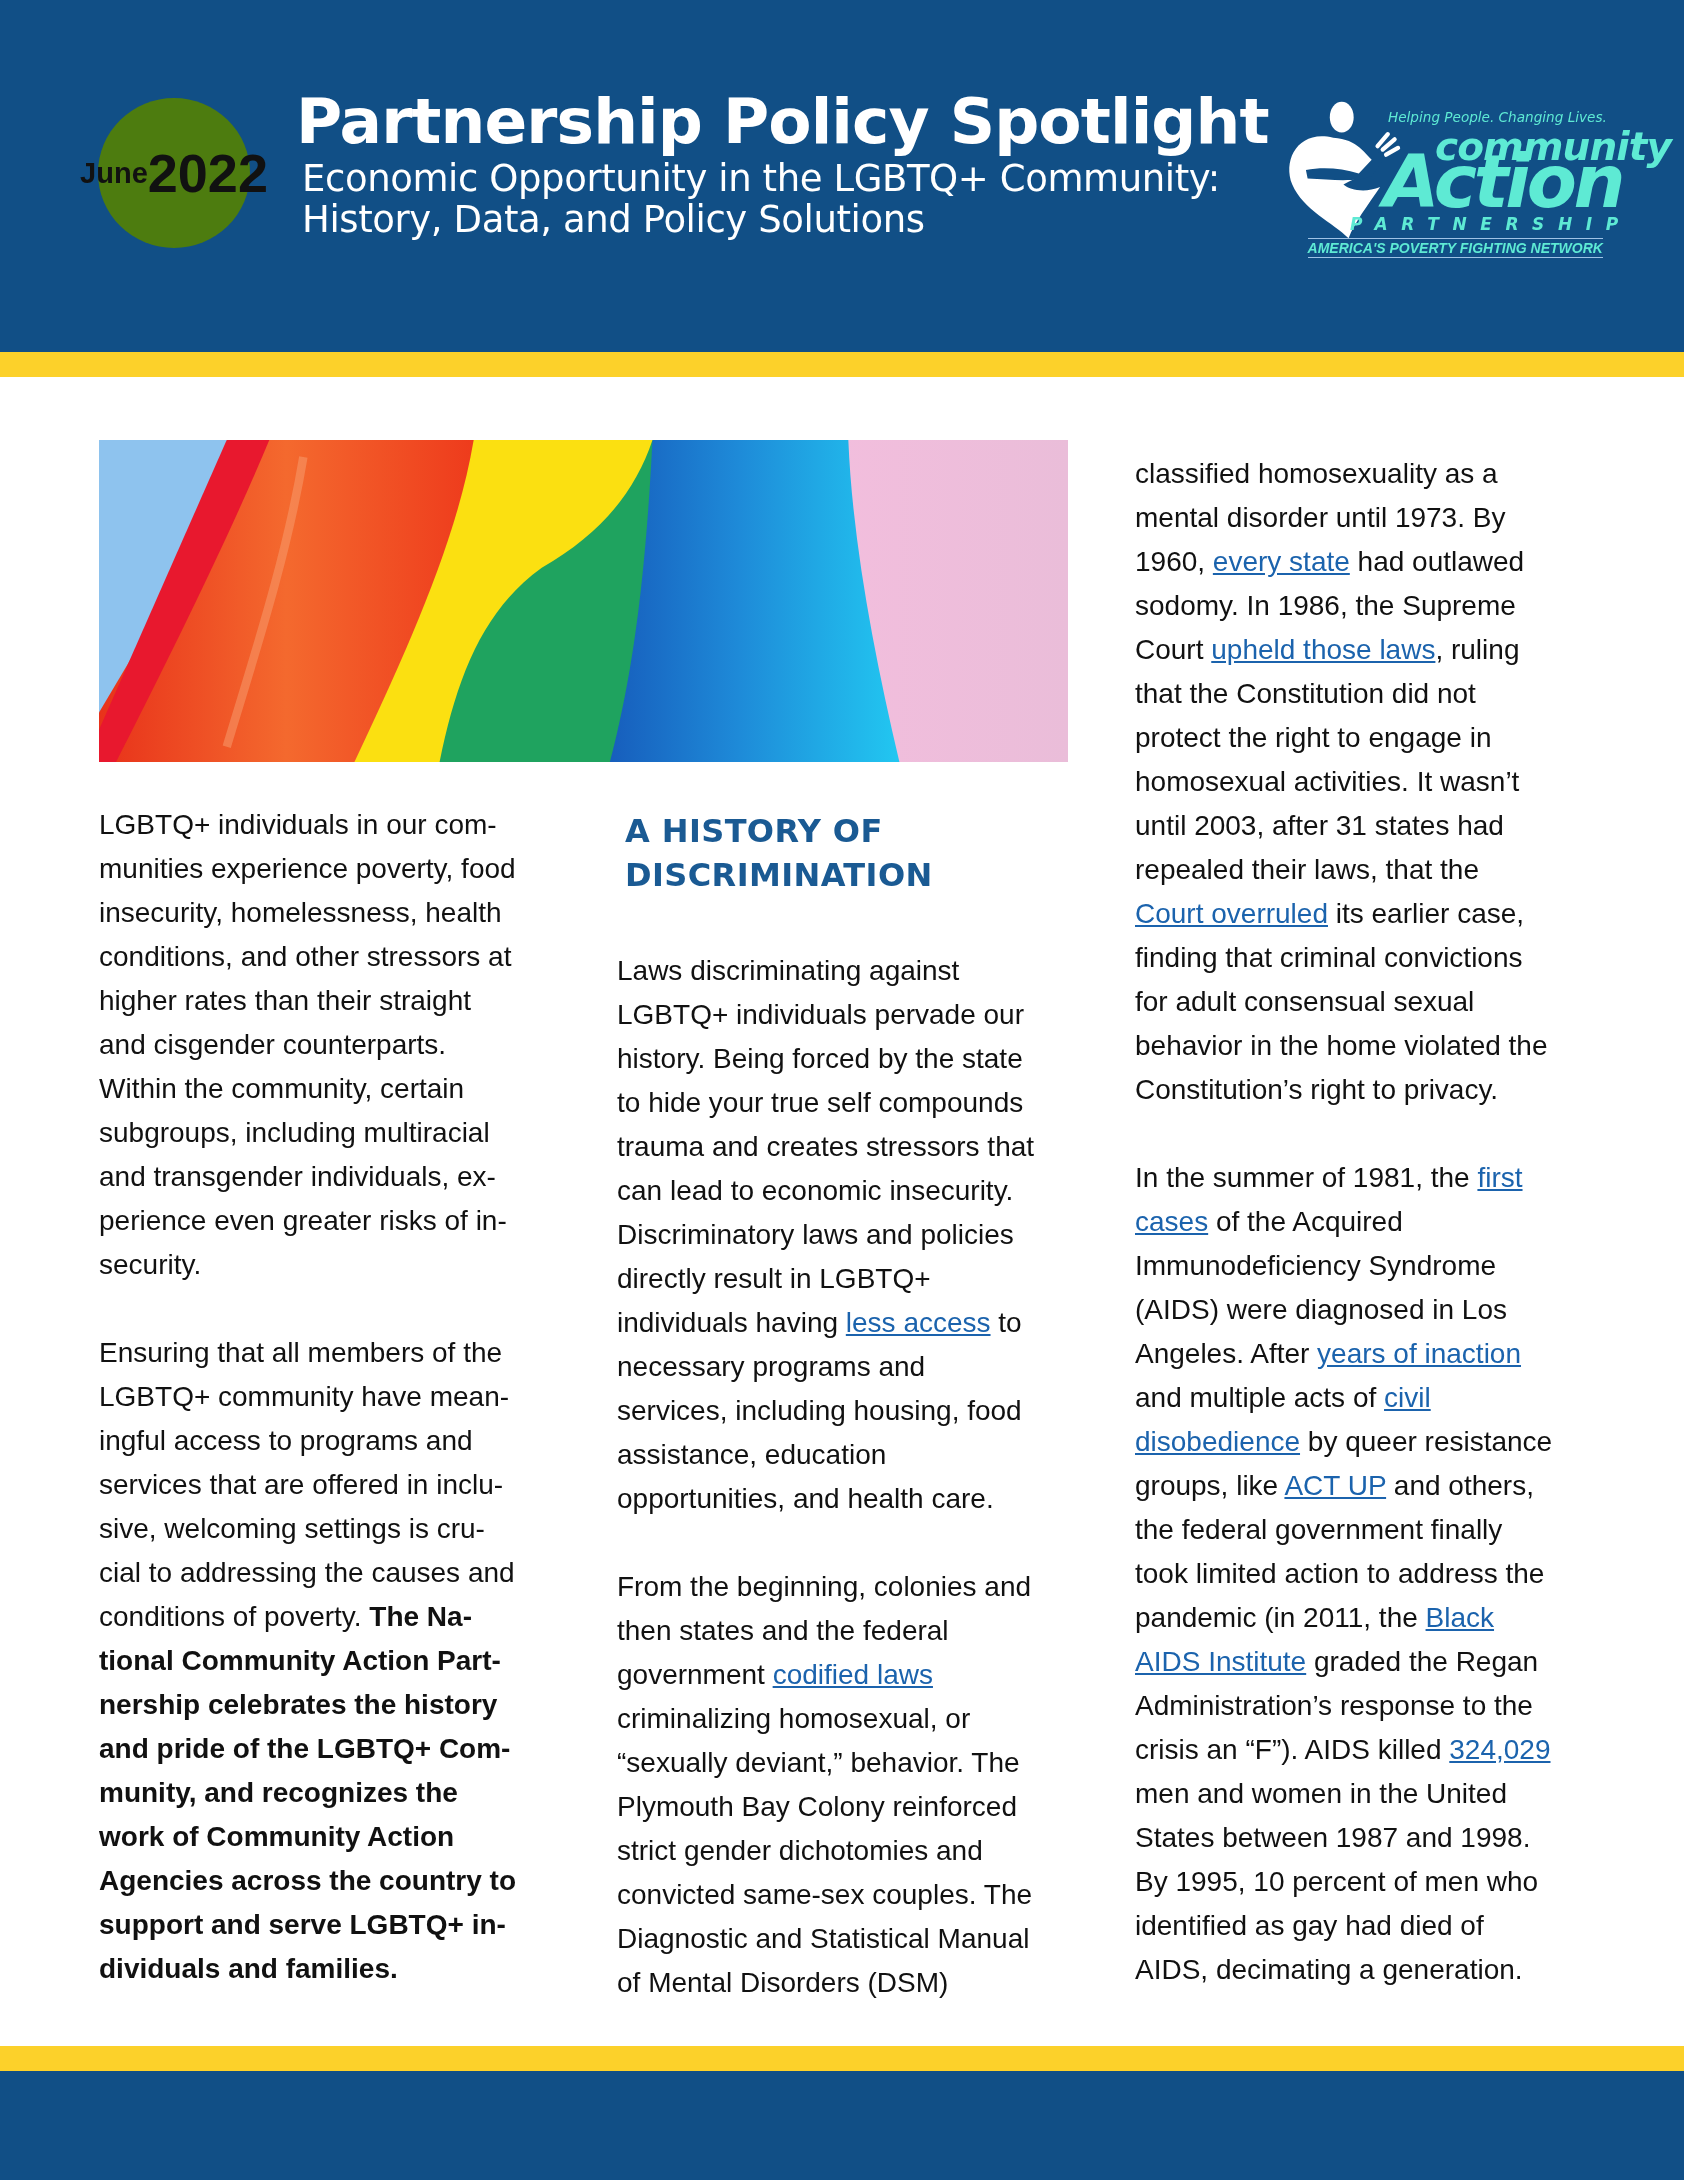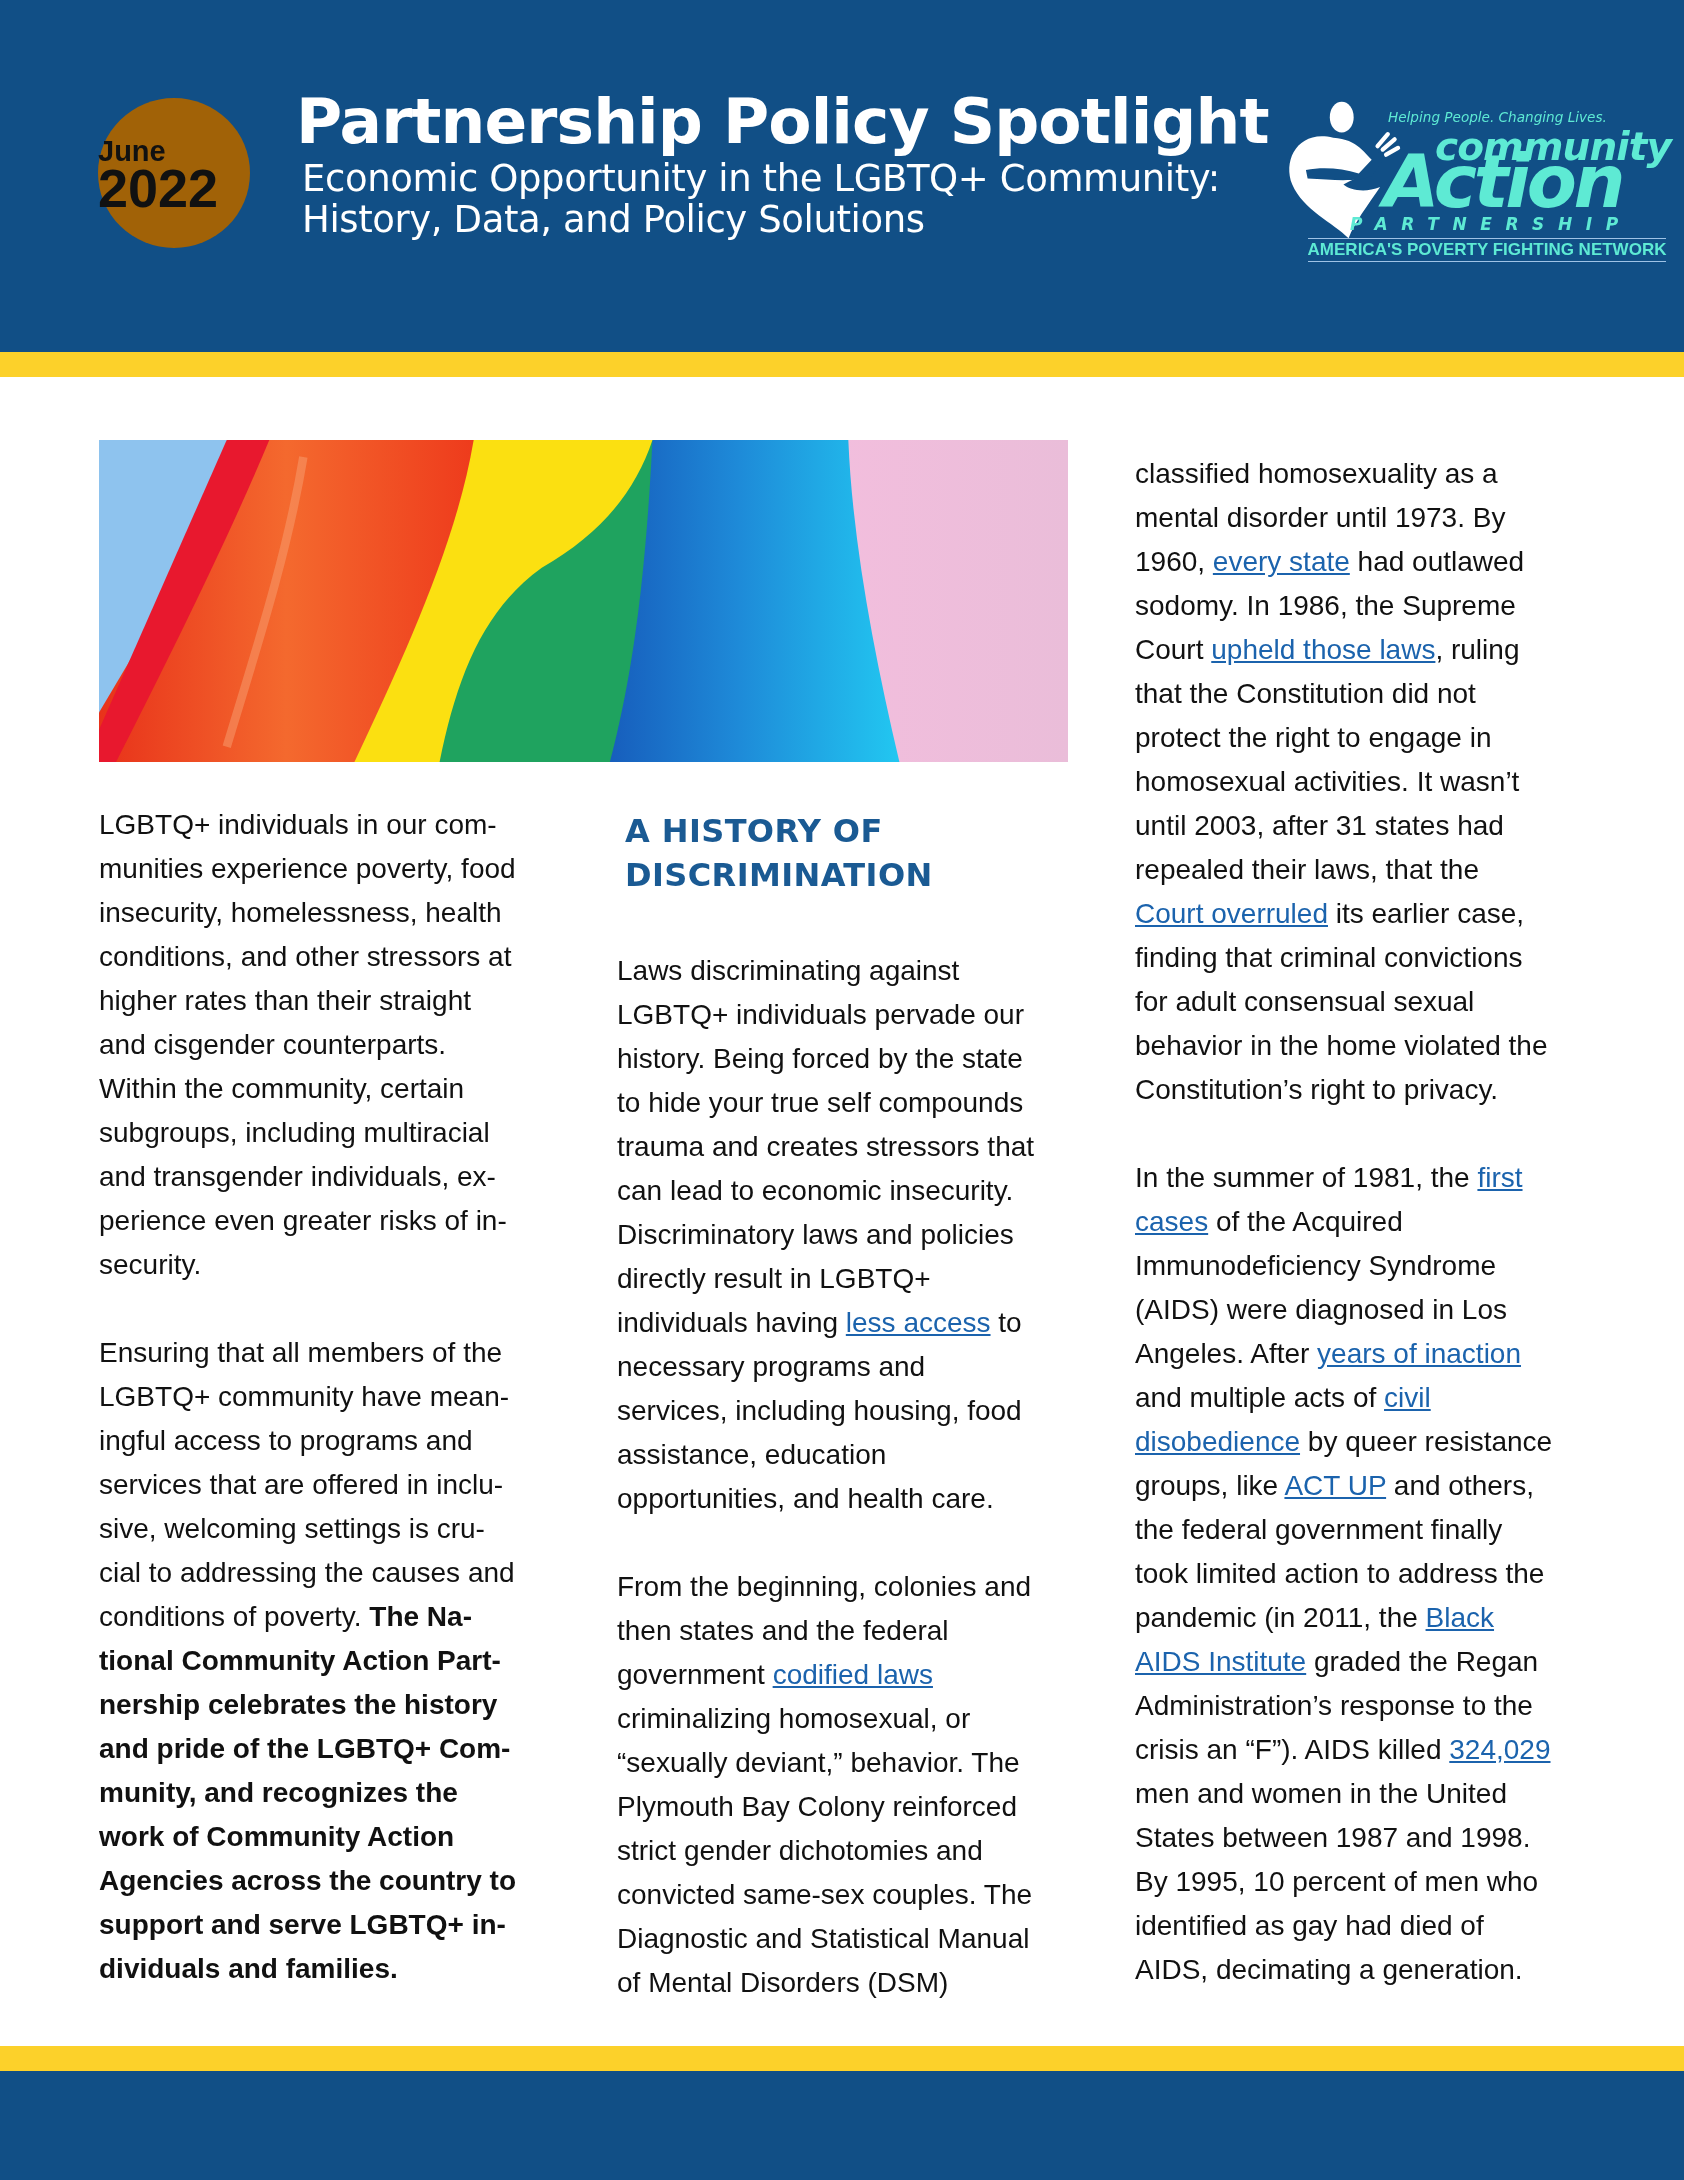--- a/index.html
+++ b/index.html
@@ -11,22 +11,22 @@
   .header {
     position: absolute; left: 0; top: 0; width: 1685px; height: 352px;
     background: #114f86;
   }
   .header-band {
     position: absolute; left: 0; top: 352px; width: 1685px; height: 25px;
     background: #fcd12a;
   }
   .date-circle {
     position: absolute; left: 98px; top: 98px; width: 152px; height: 150px;
-    border-radius: 50%; background: #a16207;
-    display: flex; flex-direction: column; justify-content: center;
+    border-radius: 50%; background: #4d7c0f;
+    display: flex; flex-direction: row; align-items: center; justify-content: center;
     color: #111;
   }
   .date-month { font-family: "Liberation Sans", sans-serif; font-weight: bold; font-size: 29px; line-height: 31px; }
   .date-year { font-family: "Liberation Sans", sans-serif; font-weight: bold; font-size: 54px; line-height: 43px; }
   .title {
     position: absolute; left: 296px; top: 83px;
     color: #fff; font-family: "DejaVu Sans", sans-serif; font-weight: bold;
     font-size: 63px; line-height: 77px; letter-spacing: -0.9px; white-space: nowrap;
   }
   .subtitle {
@@ -48,23 +48,23 @@
   }
   .logo-action {
     position: absolute; left: 101px; top: 44px; font-size: 73px; font-weight: bold; font-style: italic;
     font-family: "DejaVu Sans", sans-serif; white-space: nowrap; letter-spacing: -3.4px; line-height: 85px;
   }
   .logo-partnership {
     position: absolute; left: 24px; top: 119px; font-size: 17px; font-weight: bold; font-style: italic;
     font-family: "DejaVu Sans", sans-serif; letter-spacing: 13.6px; white-space: nowrap; margin-left: 44px;
   }
   .logo-network {
-    position: absolute; left: 25.6px; top: 143px; font-size: 17px; font-weight: bold;
+    position: absolute; left: 25.6px; top: 143px; font-size: 14px; font-weight: bold;
     font-family: "Liberation Sans", sans-serif; white-space: nowrap;
-    border-top: 0.9px solid #9fc3e6; border-bottom: 0.9px solid #9fc3e6; padding: 0.9px 0;
+    border-top: 0.9px solid #9fc3e6; border-bottom: 0.9px solid #9fc3e6; padding: 0.9px 0; font-style: italic;
   }
   .logo-heart { position: absolute; left: 0; top: 0; }
 
   .hero-image {
     position: absolute; left: 99px; top: 440px; width: 969px; height: 322px; overflow: hidden;
   }
 
   .col {
     position: absolute; width: 460px;
     font-size: 28px; line-height: 44px; color: #111;

